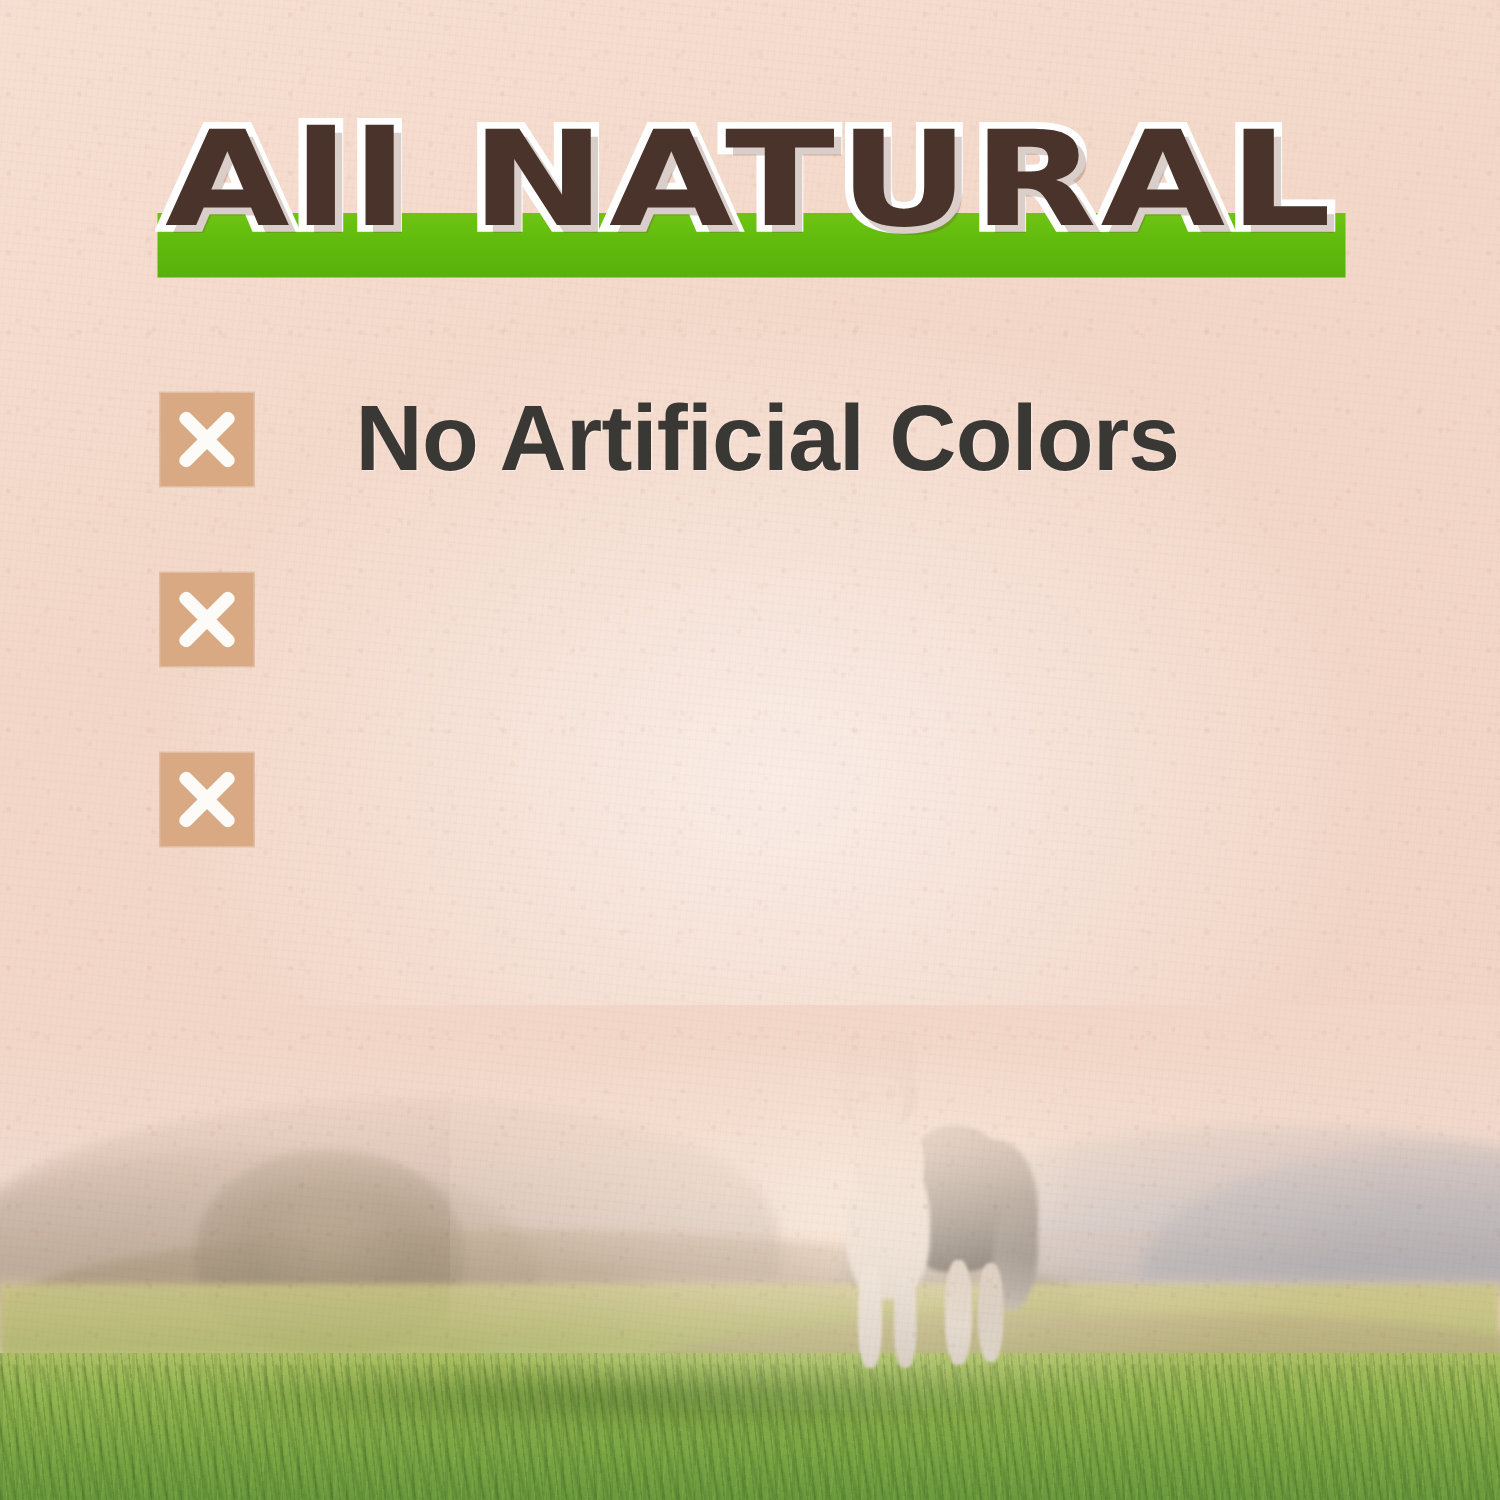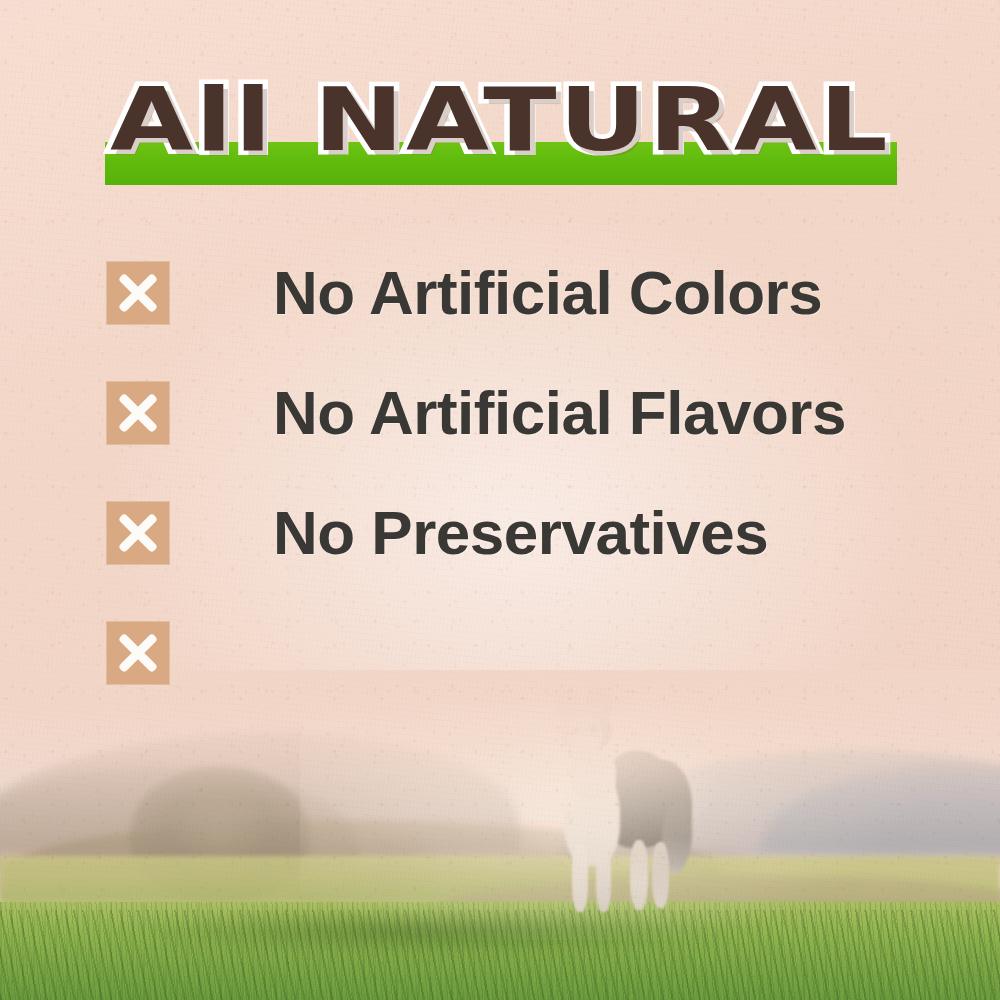--- a/index.html
+++ b/index.html
@@ -153,21 +153,21 @@
     font-size:88px;font-weight:700;line-height:96px;letter-spacing:2px;
     color:#4a332a;
     transform:scaleX(1.22);transform-origin:50% 50%;
     -webkit-text-stroke:9px #ffffff;paint-order:stroke fill;
     text-shadow:4px 5px 0 rgba(120,80,60,.28);
     white-space:nowrap;
   }
 
   
   .claims{position:absolute;left:107px;top:262px;width:800px;}
-  .claim{display:flex;align-items:center;height:62px;margin-bottom:58px;gap:36px;}
+  .claim{display:flex;align-items:center;height:62px;margin-bottom:58px;}
   .box{position:relative;width:62px;height:62px;flex:0 0 62px;
     background:#d9a983;box-shadow:0 0 0 1px rgba(200,160,125,.45);}
   .box i{position:absolute;left:50%;top:50%;width:48px;height:9px;background:#fdfbf8;
     border-radius:4px;transform-origin:50% 50%;}
   .box i:nth-child(1){transform:translate(-50%,-50%) rotate(45deg);}
   .box i:nth-child(2){transform:translate(-50%,-50%) rotate(-45deg);}
   .label{margin-left:68px;font-size:62px;font-weight:700;color:#3a3835;
     letter-spacing:-.5px;white-space:nowrap;line-height:62px;
     text-shadow:1px 1px 0 rgba(255,255,255,.35);}
 </style>
@@ -232,32 +232,24 @@
           <i></i>
         </div>
       <div class="label">No Artificial Colors</div>
     </div>
 
     <div class="claim">
       <div class="box">
           <i></i>
           <i></i>
         </div>
-      <div class="label">No Artificial Flavors</div>
-    </div>
+    </div>
+
 
     <div class="claim">
       <div class="box">
           <i></i>
           <i></i>
         </div>
-      <div class="label">No Preservatives</div>
-    </div>
-
-    <div class="claim">
-      <div class="box">
-          <i></i>
-          <i></i>
-        </div>
     </div>
 
   </div>
 </div>
 
 </body></html>

